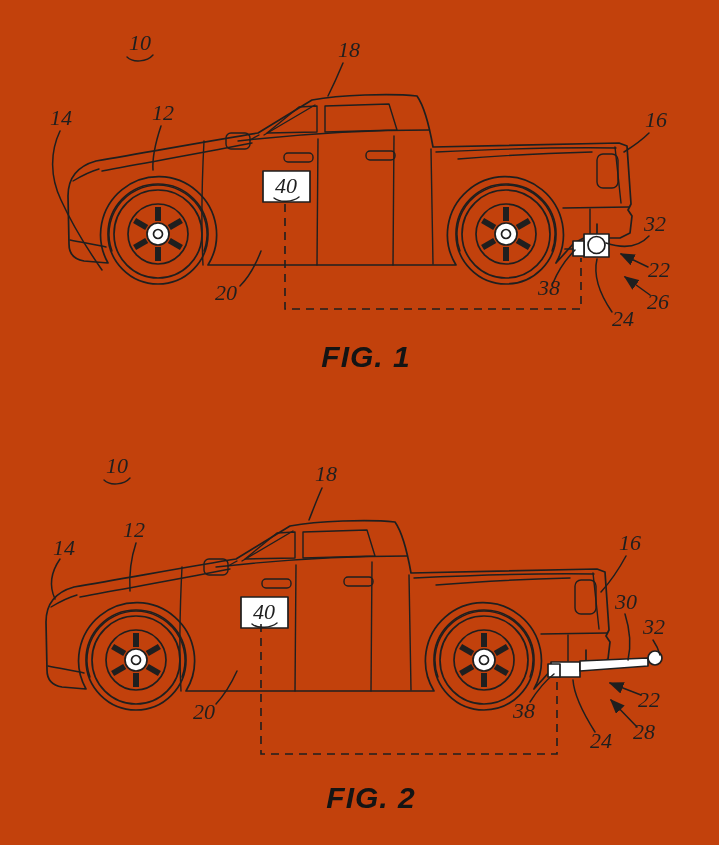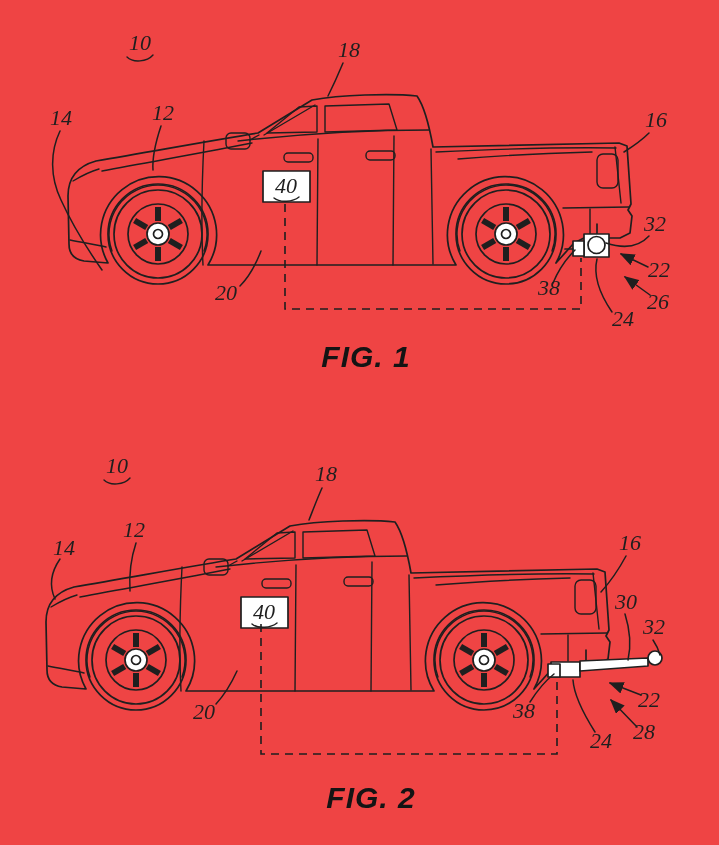--- a/index.html
+++ b/index.html
@@ -1,20 +1,20 @@
 <!DOCTYPE html>
 <html><head>
 <meta charset="utf-8">
 <style>
   html, body { margin: 0; padding: 0; background: #ffffff; }
   #sheet {
     position: relative;
     width: 719px;
     height: 845px;
-    background: #ef4444;
+    background: #c2410c;
     font-family: "Liberation Serif", serif;
     overflow: hidden;
   }
   svg { display: block; }
   .ln   { fill: none; stroke: #1f1f1f; stroke-width: 1.7; stroke-linecap: round; stroke-linejoin: round; }
   .lnt  { fill: none; stroke: #1f1f1f; stroke-width: 1.4; stroke-linecap: round; stroke-linejoin: round; }
   .lead { fill: none; stroke: #1f1f1f; stroke-width: 1.5; stroke-linecap: round; }
   .dash { fill: none; stroke: #1f1f1f; stroke-width: 1.6; stroke-dasharray: 8 6; stroke-linecap: butt; }
   .wf   { fill: #ffffff; stroke: #1f1f1f; stroke-width: 1.7; stroke-linejoin: round; }
   .spoke{ stroke: #1f1f1f; stroke-width: 6; stroke-linecap: butt; }

